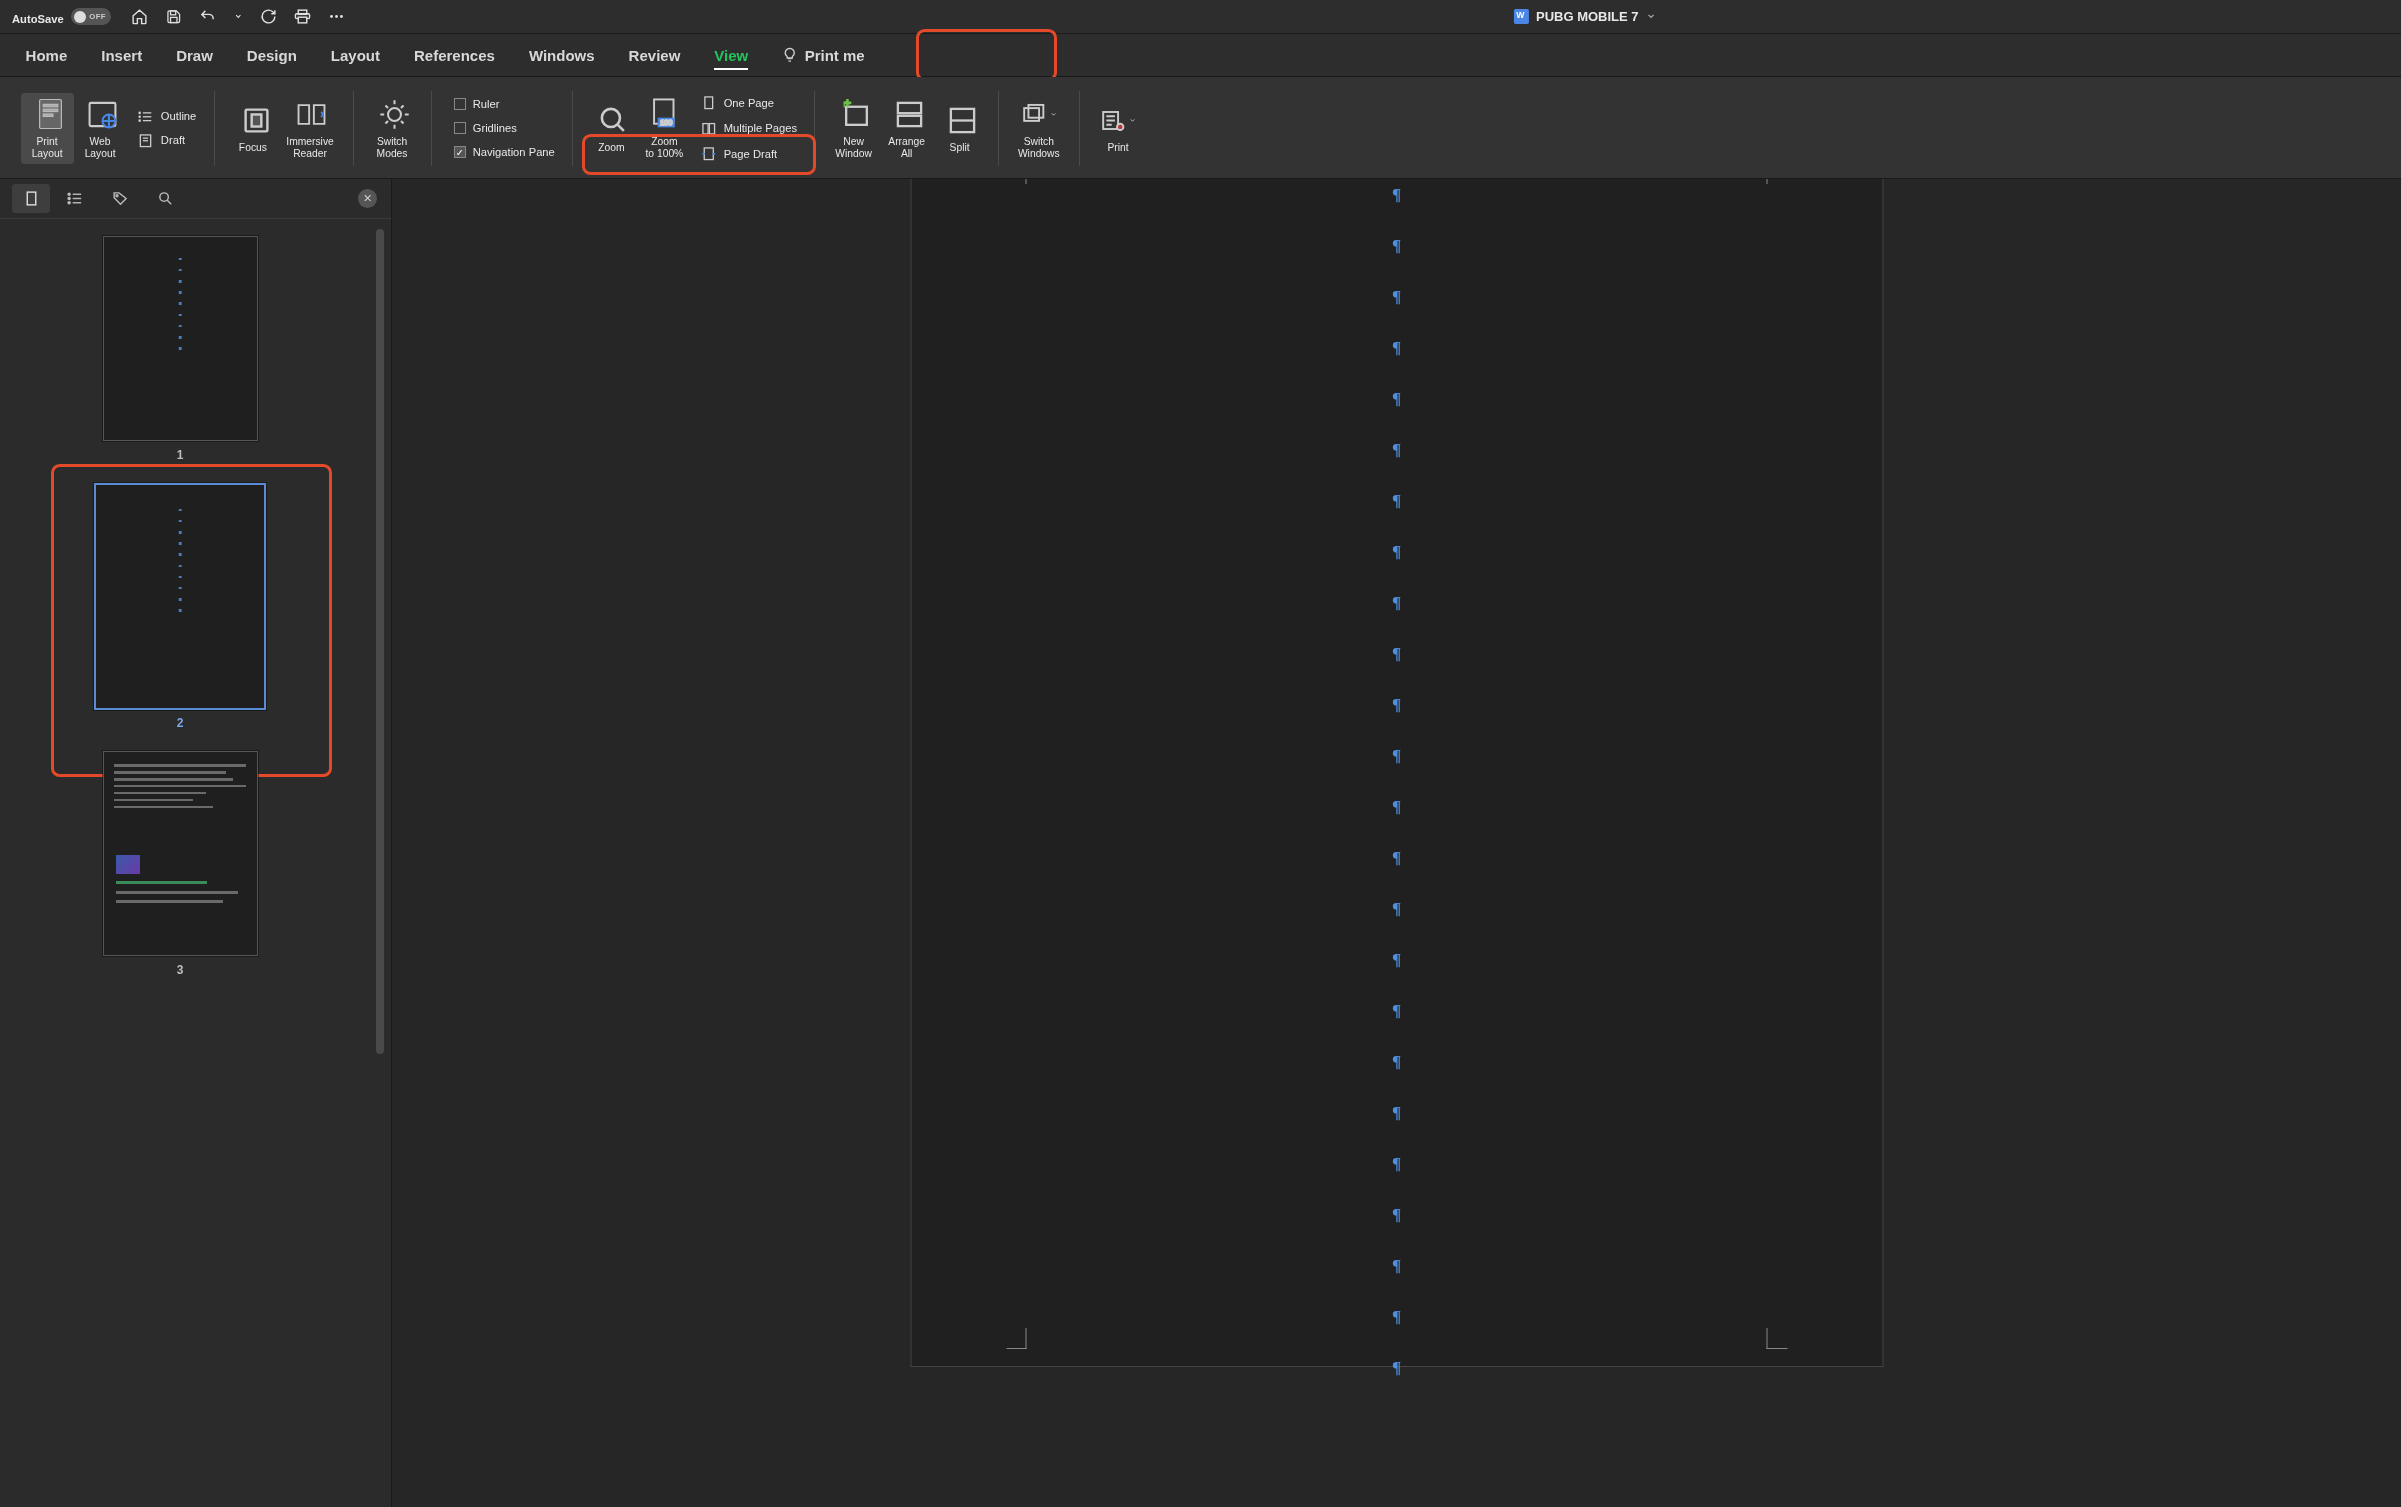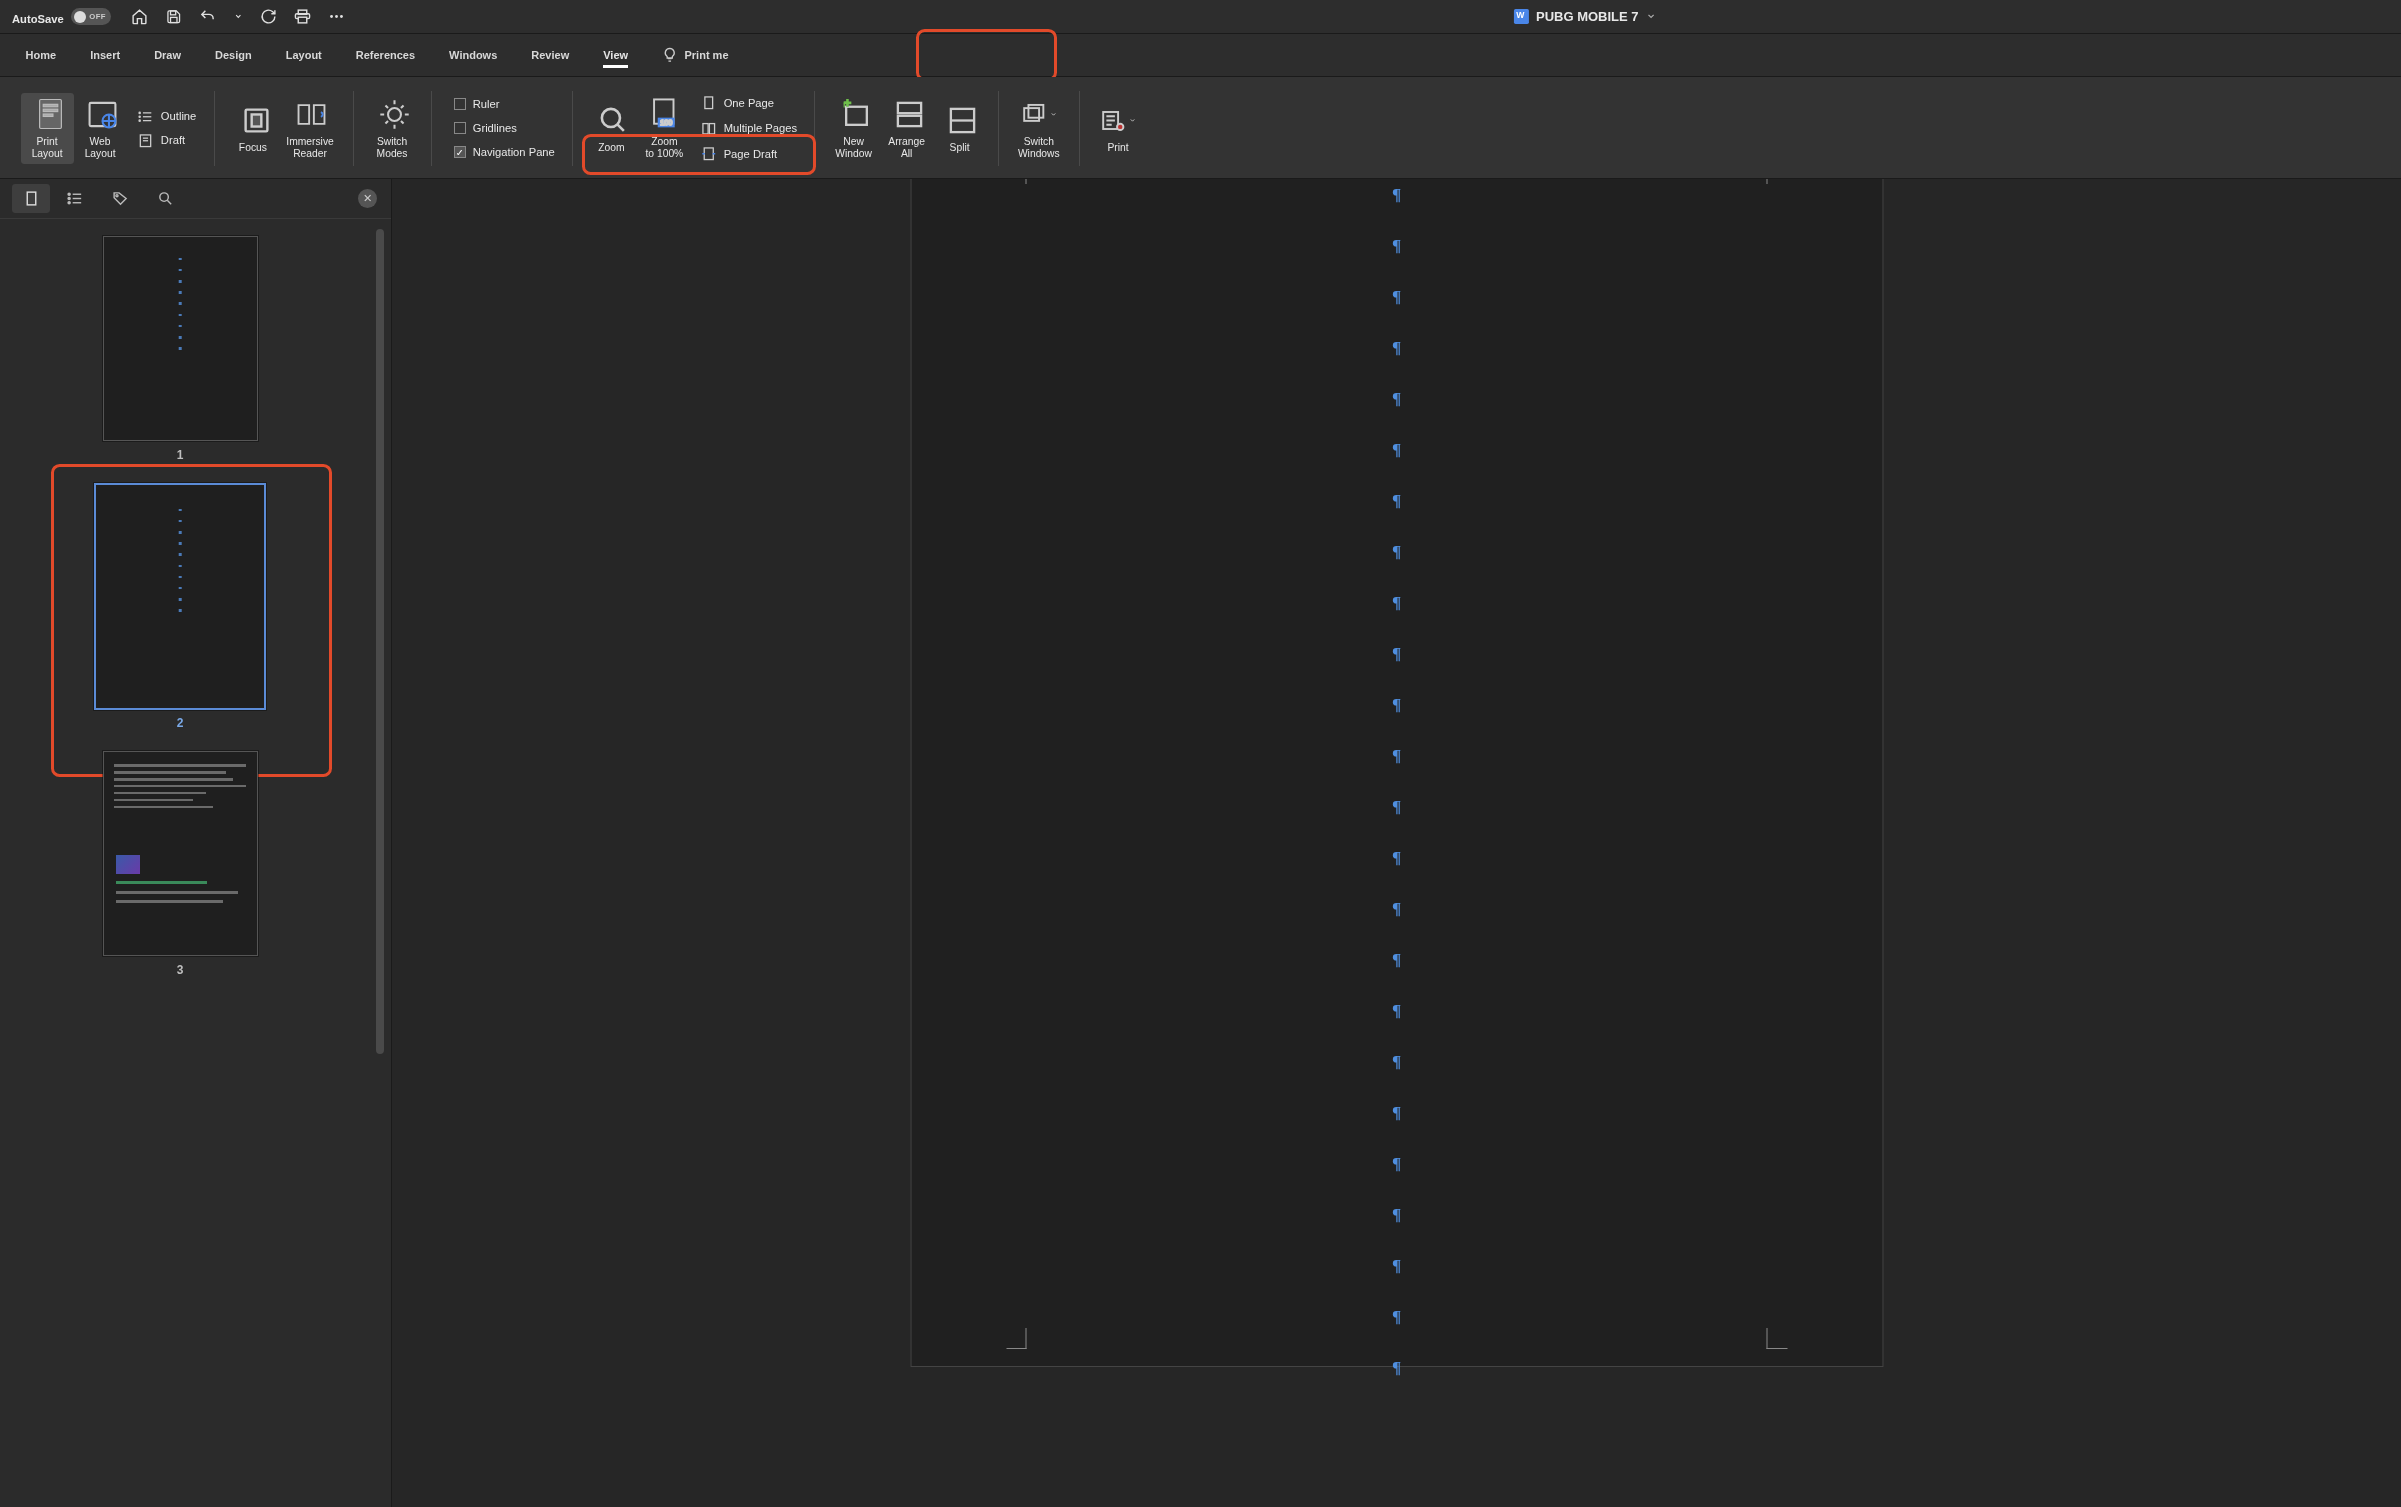--- a/index.html
+++ b/index.html
@@ -86,27 +86,27 @@
     height: 43px;
     background: #2d2d2d;
     display: flex;
     align-items: center;
     padding: 0 8.6px;
     gap: 0;
     border-bottom: 0.9px solid #1a1a1a;
   }
   .menu-item {
     padding: 8.6px 17px;
-    font-size: 11px;
+    font-size: 15px;
     font-weight: 600;
     color: #d8d8d8;
     position: relative;
     cursor: pointer;
   }
-  .menu-item.active { color: #e5e5e5; }
+  .menu-item.active { color: #22c55e; }
   .menu-item.active::after {
     content: "";
     position: absolute;
     bottom: 1.7px; left: 17px; right: 17px;
     height: 2.6px;
     background: #fff;
   }
   .tellme-bulb {
     display:inline-flex; align-items:center; gap:6.9px;
   }

